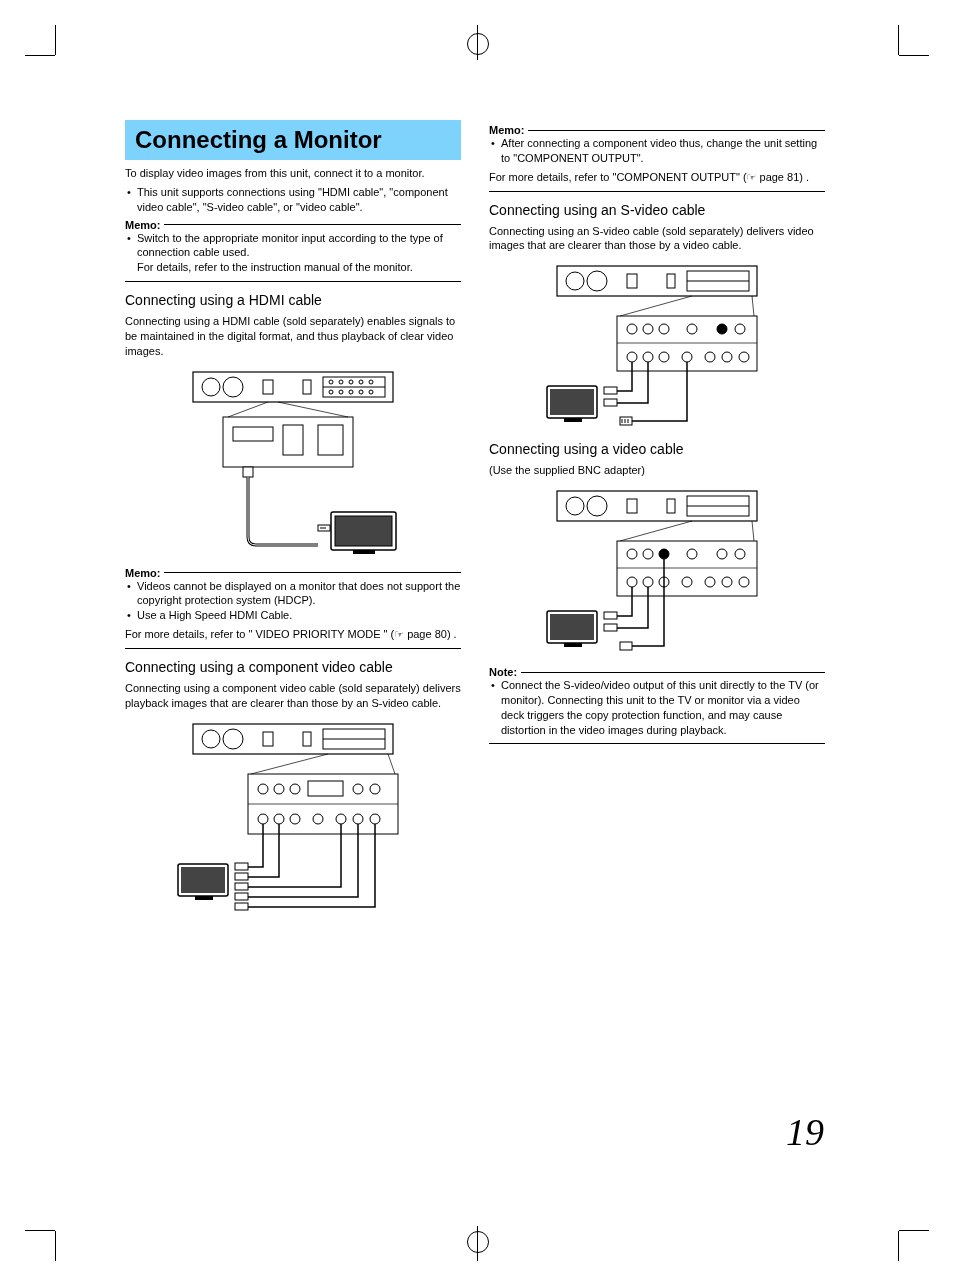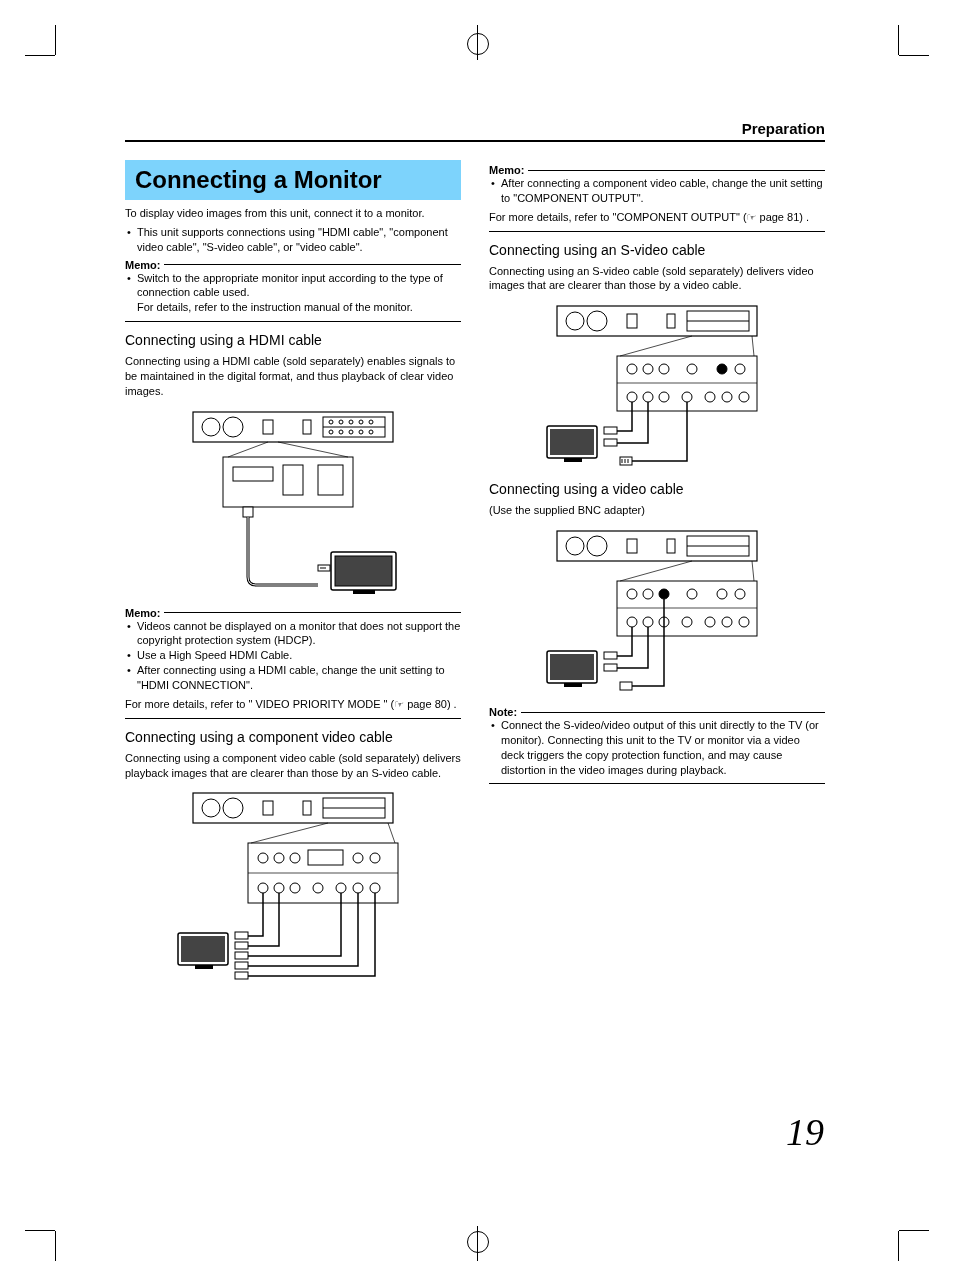--- a/index.html
+++ b/index.html
@@ -76,21 +76,20 @@
 <body>
 
 <div class="crop-mark crop-tl"></div>
 <div class="crop-mark crop-tr"></div>
 <div class="crop-mark crop-bl"></div>
 <div class="crop-mark crop-br"></div>
 <div class="center-top"></div>
 <div class="center-bottom"></div>
 
 <div class="page">
-  <div class="section-header">Preparation</div>
 
   <div class="columns">
 
     <div class="col">
       <div class="title-box">Connecting a Monitor</div>
       <p class="body-text">To display video images from this unit, connect it to a monitor.</p>
       <ul class="bullets">
         <li>This unit supports connections using "HDMI cable", "component video cable", "S-video cable", or "video cable".</li>
       </ul>
 
@@ -150,21 +149,20 @@
         </svg>
       </div>
 
       <div class="memo-row">
         <span class="memo-label">Memo:</span>
         <span class="rule"></span>
       </div>
       <ul class="bullets">
         <li>Videos cannot be displayed on a monitor that does not support the copyright protection system (HDCP).</li>
         <li>Use a High Speed HDMI Cable.</li>
-        <li>After connecting using a HDMI cable, change the unit setting to "HDMI CONNECTION".</li>
       </ul>
       <p class="body-text">For more details, refer to " VIDEO PRIORITY MODE " (☞ page 80) .</p>
       <div class="hr"></div>
 
       <div class="sub-heading">Connecting using a component video cable</div>
       <p class="body-text">Connecting using a component video cable (sold separately) delivers playback images that are clearer than those by an S-video cable.</p>
 
       <div class="diagram">
         <svg width="260" height="200" viewBox="0 0 260 200">
           <rect x="30" y="5" width="200" height="30" fill="#fff" stroke="#000" stroke-width="1.2"></rect>
@@ -211,21 +209,21 @@
         </svg>
       </div>
     </div>
 
     <div class="col">
       <div class="memo-row">
         <span class="memo-label">Memo:</span>
         <span class="rule"></span>
       </div>
       <ul class="bullets">
-        <li>After connecting a component video cable, change the unit setting to "COMPONENT OUTPUT".</li>
+        <li>After connecting a component video thus, change the unit setting to "COMPONENT OUTPUT".</li>
       </ul>
       <p class="body-text">For more details, refer to "COMPONENT OUTPUT" (☞ page 81) .</p>
       <div class="hr"></div>
 
       <div class="sub-heading">Connecting using an S-video cable</div>
       <p class="body-text">Connecting using an S-video cable (sold separately) delivers video images that are clearer than those by a video cable.</p>
 
       <div class="diagram">
         <svg width="250" height="170" viewBox="0 0 250 170">
           <rect x="25" y="5" width="200" height="30" fill="#fff" stroke="#000" stroke-width="1.2"></rect>

